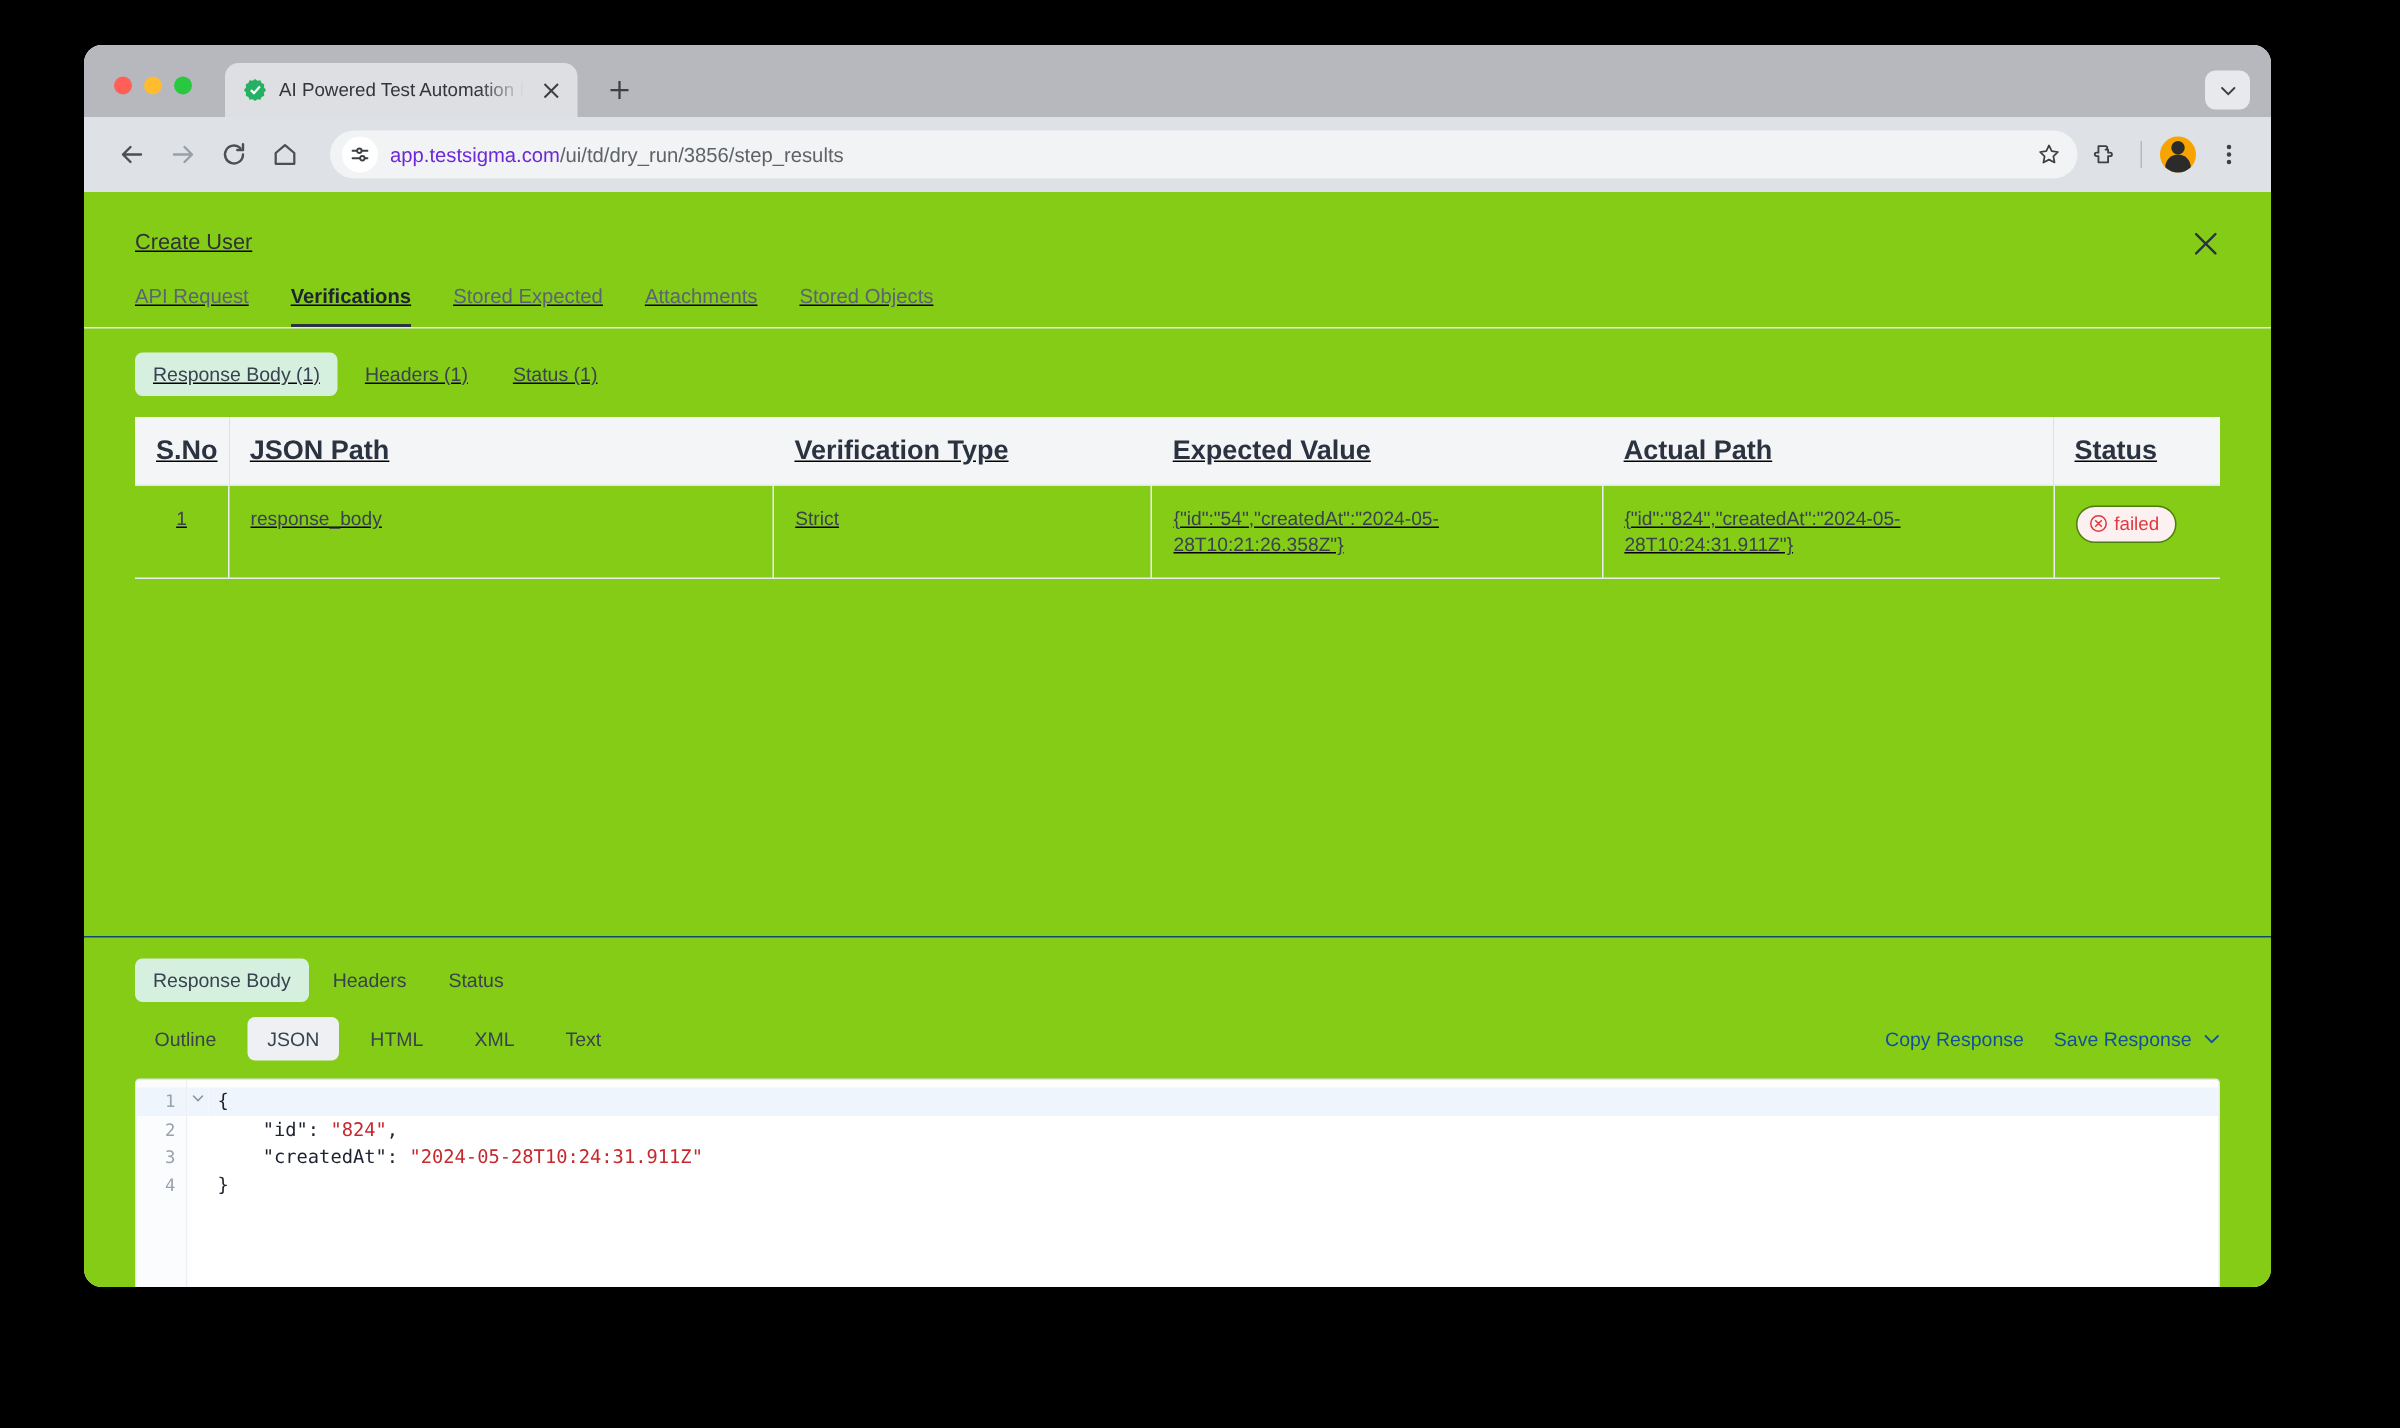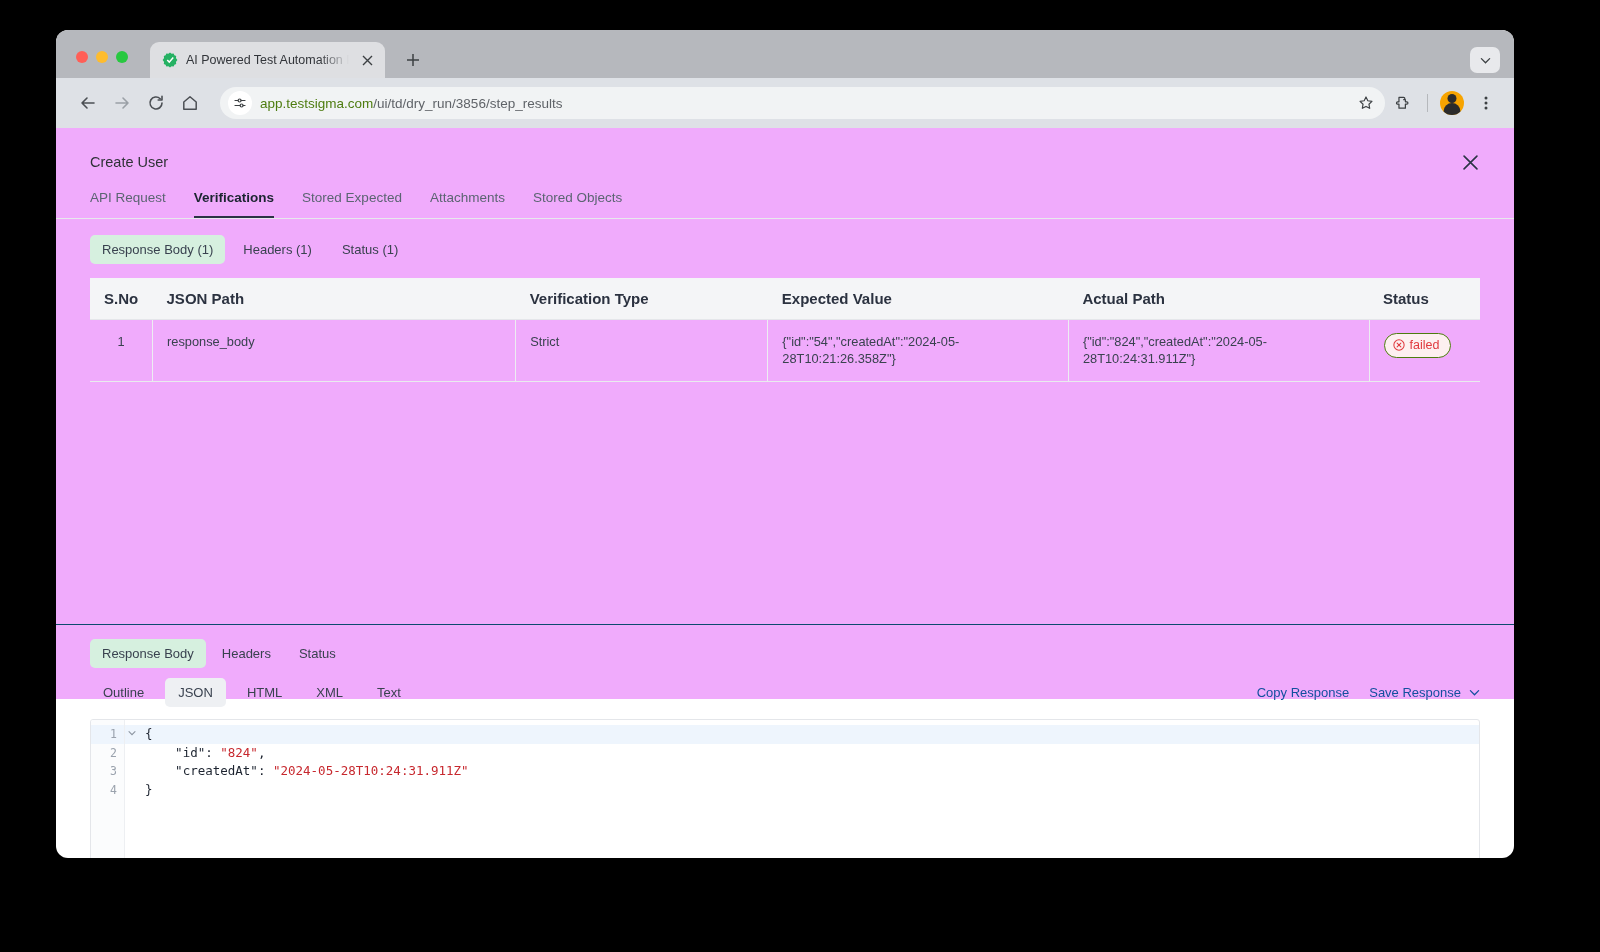--- a/index.html
+++ b/index.html
@@ -118,21 +118,21 @@
     border-radius: 50%;
     display: flex; align-items: center; justify-content: center;
   }
   .url-text {
     flex: 1 1 auto;
     font-size: 13.5px;
     color: #5f6368;
     white-space: nowrap;
     overflow: hidden;
   }
-  .url-text b { color: #4d7c0f; font-weight: 400; }
+  .url-text b { color: #6d28d9; font-weight: 400; }
   .star-btn {
     width: 26px; height: 26px; flex: 0 0 26px;
     display: flex; align-items: center; justify-content: center;
     color: #3c4043;
   }
   .tb-icon {
     width: 32px; height: 32px; flex: 0 0 32px;
     display: flex; align-items: center; justify-content: center;
     color: #3c4043;
   }
@@ -159,23 +159,24 @@
   .avatar .body {
     position: absolute; left: 50%; top: 12px;
     transform: translateX(-50%);
     width: 17px; height: 14px;
     border-radius: 9px 9px 0 0;
     background: #2b2b2b;
   }
 
   
   .page {
-    height: 571px;
-    background: #f0abfc;
+    height: 730px;
+    background: #84cc16;
     position: relative;
+    text-decoration: underline;
   }
 
   .modal-header {
     padding: 26px 34px 0 34px;
     position: relative;
   }
   .modal-title {
     font-size: 14.5px;
     color: #2f3237;
   }
@@ -224,21 +225,21 @@
 
   
   .table-wrap { padding: 14px 34px 0 34px; }
   table.vtable {
     width: 100%;
     border-collapse: collapse;
     table-layout: fixed;
   }
   table.vtable thead th {
     background: #f4f5f7;
-    font-size: 15px;
+    font-size: 18px;
     font-weight: bold;
     color: #2b3240;
     text-align: left;
     padding: 12px 14px;
     border-bottom: 1px solid #e4e6ea;
   }
   table.vtable tbody td {
     font-size: 12.8px;
     color: #39424f;
     padding: 13px 14px;

